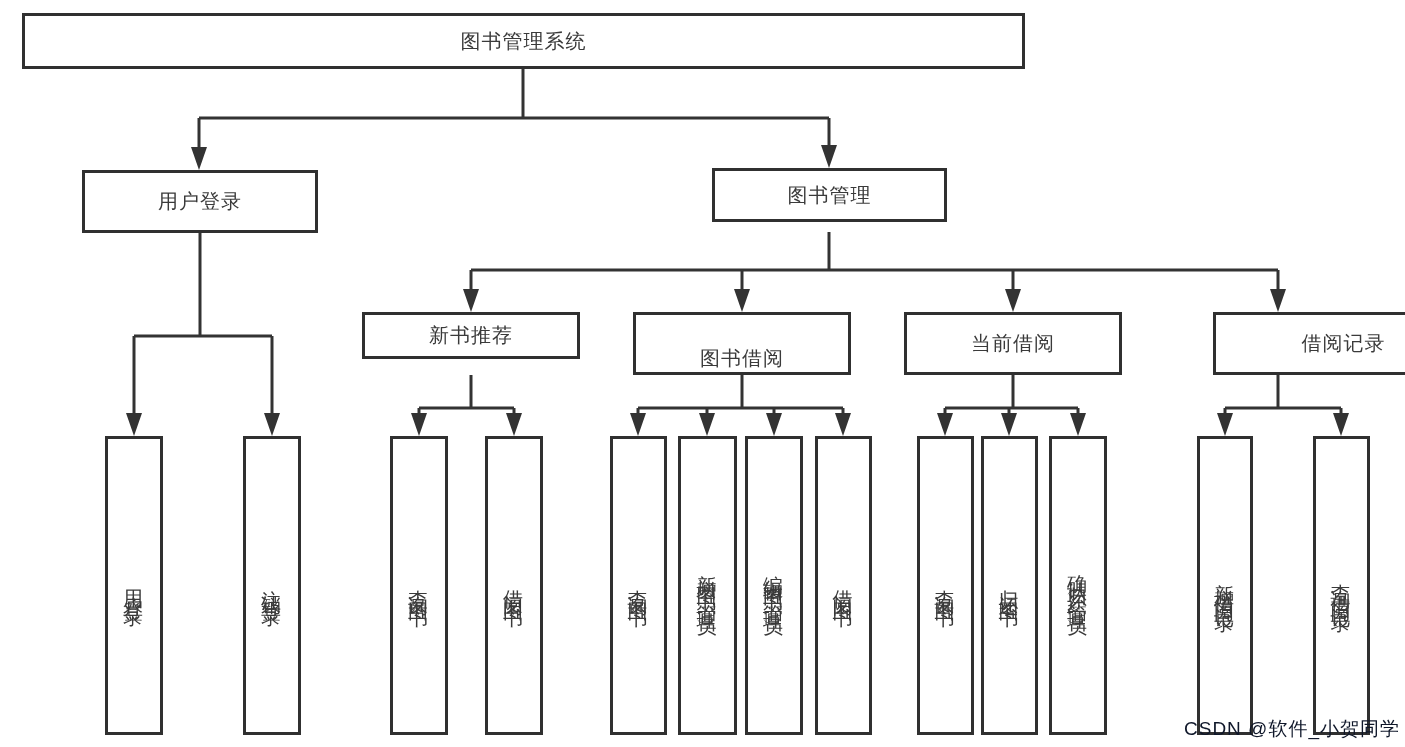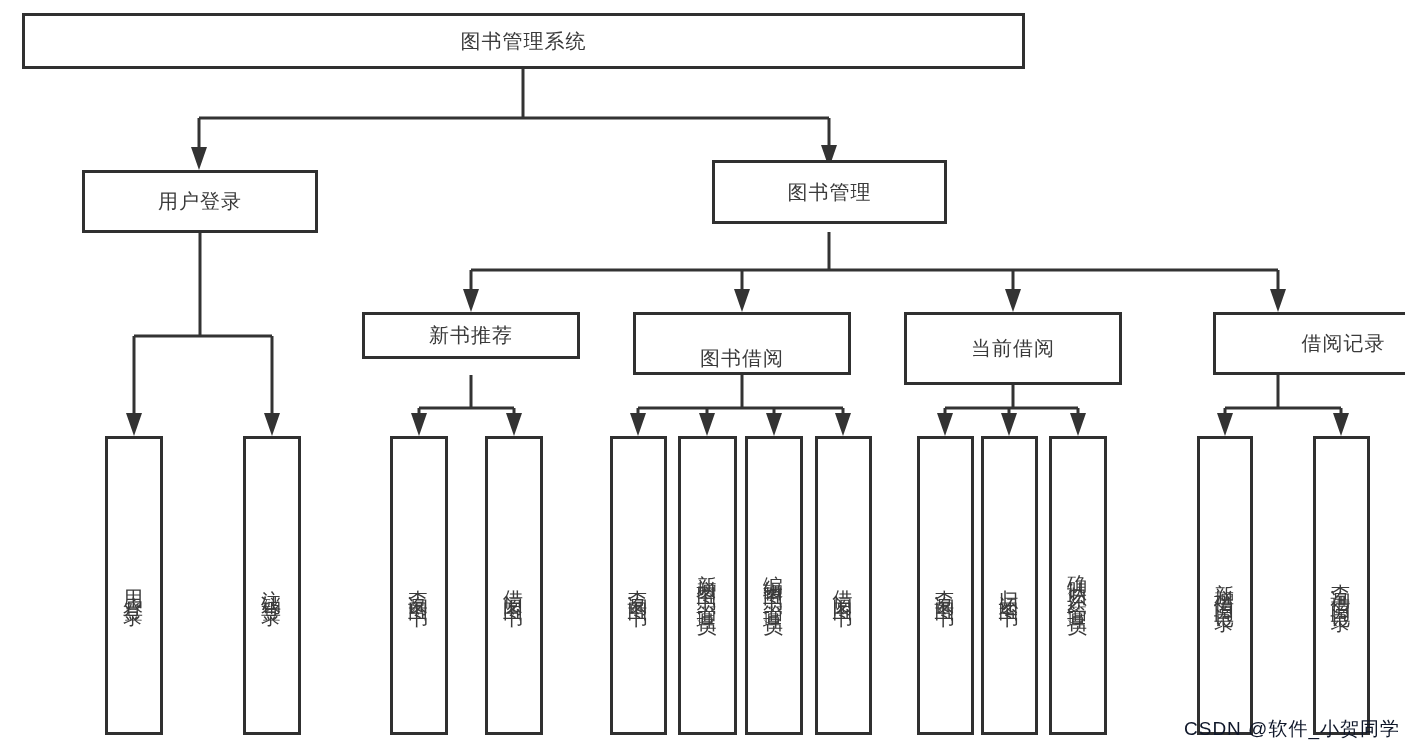--- a/index.html
+++ b/index.html
@@ -145,31 +145,31 @@
     </g>
   </svg>
 
   <div class="box" style="left:22px; top:13px; width:1003px; height:56px;">
     <span class="lbl">图书管理系统</span>
   </div>
 
   <div class="box" style="left:82px; top:170px; width:236px; height:63px;">
     <span class="lbl">用户登录</span>
   </div>
-  <div class="box" style="left:712px; top:160px; width:235px; height:64px;text-align:center;">
+  <div class="box" style="left:712px; top:168px; width:235px; height:54px;text-align:center;">
     <span class="lbl">图书管理</span>
   </div>
 
   <div class="box" style="left:362px; top:312px; width:218px; height:47px;">
     <span class="lbl">新书推荐</span>
   </div>
   <div class="box" style="left:633px; top:312px; width:218px; height:63px;align-items:flex-end;">
     <span class="lbl">图书借阅</span>
   </div>
-  <div class="box" style="left:904px; top:312px; width:218px; height:73px;">
+  <div class="box" style="left:904px; top:312px; width:218px; height:63px;">
     <span class="lbl">当前借阅</span>
   </div>
   <div class="box" style="left:1213px; top:312px; width:218px; height:63px;padding-left:43px;">
     <span class="lbl">借阅记录</span>
   </div>
 
   <div class="box vbox" style="left:105px; top:436px; width:58px; height:299px;">
     <span class="lbl">用户登录</span>
   </div>
   <div class="box vbox" style="left:243px; top:436px; width:58px; height:299px;">

